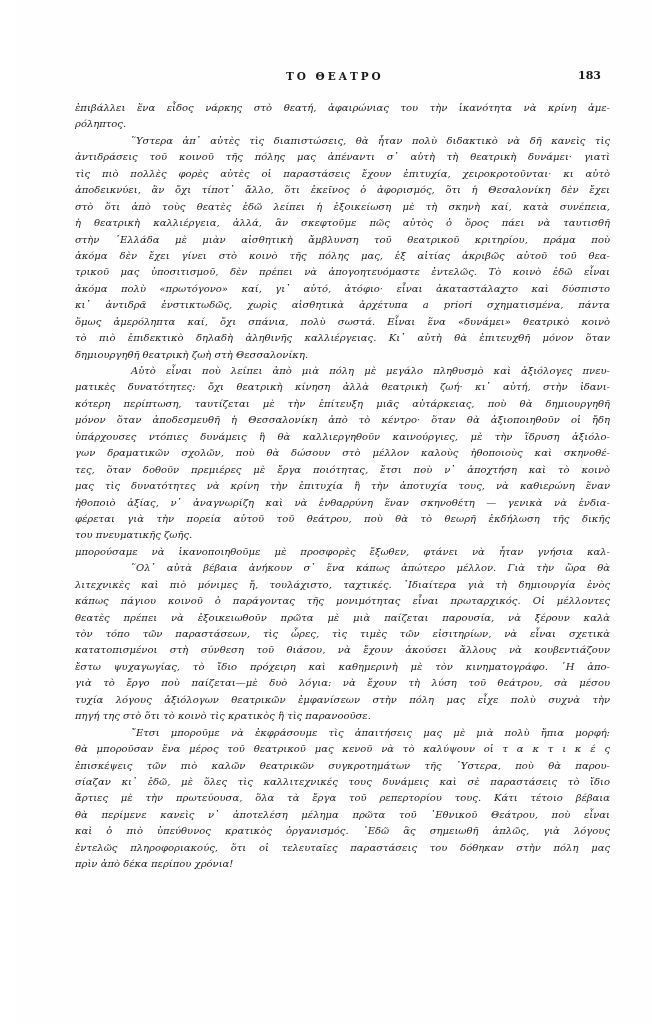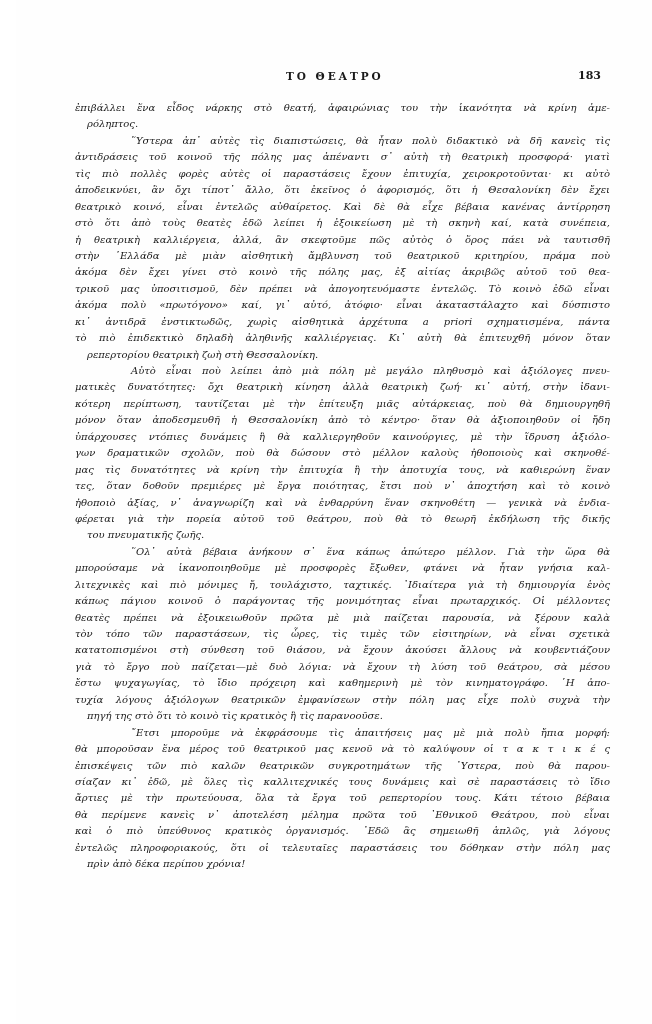--- a/index.html
+++ b/index.html
@@ -23,76 +23,76 @@
   }
   .body-text {
     position: absolute; left: 59px; top: 100px; width: 535px;
     font-size: 10px; line-height: 16.45px; font-style: italic;
   }
   .line {
     display: block; white-space: nowrap;
     text-align: justify; text-align-last: justify;
     height: 16.45px; overflow: visible;
   }
-  .line.last { text-align-last: left; margin-left: 12px; }
+  .line.last { text-align-last: left; }
   .line.indent { padding-left: 56px; }
 </style>
 </head>
 <body>
 
 <div class="page">
   <div class="running-head">
     <span class="running-title">ΤΟ ΘΕΑΤΡΟ</span>
     <span class="page-number">183</span>
   </div>
 
   <div class="body-text" id="body-text">
       <div class="paragraph">
         <span class="line">ἐπιβάλλει ἕνα εἶδος νάρκης στὸ θεατή, ἀφαιρώνιας του τὴν ἱκανότητα νὰ κρίνη ἀμε-</span>
         <span class="line last">ρόληπτος.</span>
       </div>
       <div class="paragraph">
         <span class="line indent">῞Υστερα ἀπ᾽ αὐτὲς τὶς διαπιστώσεις, θὰ ἦταν πολὺ διδακτικὸ νὰ δῆ κανεὶς τὶς</span>
-        <span class="line">ἀντιδράσεις τοῦ κοινοῦ τῆς πόλης μας ἀπέναντι σ᾽ αὐτὴ τὴ θεατρικὴ προσφορά· γιατὶ</span>
+        <span class="line">ἀντιδράσεις τοῦ κοινοῦ τῆς πόλης μας ἀπέναντι σ᾽ αὐτὴ τὴ θεατρικὴ δυνάμει· γιατὶ</span>
         <span class="line">τὶς πιὸ πολλὲς φορὲς αὐτὲς οἱ παραστάσεις ἔχουν ἐπιτυχία, χειροκροτοῦνται· κι αὐτὸ</span>
         <span class="line">ἀποδεικνύει, ἂν ὄχι τίποτ᾽ ἄλλο, ὅτι ἐκεῖνος ὁ ἀφορισμός, ὅτι ἡ Θεσαλονίκη δὲν ἔχει</span>
-        <span class="line">θεατρικὸ κοινό, εἶναι ἐντελῶς αὐθαίρετος. Καὶ δὲ θὰ εἶχε βέβαια κανένας ἀντίρρηση</span>
         <span class="line">στὸ ὅτι ἀπὸ τοὺς θεατὲς ἐδῶ λείπει ἡ ἐξοικείωση μὲ τὴ σκηνὴ καί, κατὰ συνέπεια,</span>
         <span class="line">ἡ θεατρικὴ καλλιέργεια, ἀλλά, ἂν σκεφτοῦμε πῶς αὐτὸς ὁ ὅρος πάει νὰ ταυτισθῆ</span>
         <span class="line">στὴν ῾Ελλάδα μὲ μιὰν αἰσθητικὴ ἄμβλυνση τοῦ θεατρικοῦ κριτηρίου, πράμα ποὺ</span>
         <span class="line">ἀκόμα δὲν ἔχει γίνει στὸ κοινὸ τῆς πόλης μας, ἐξ αἰτίας ἀκριβῶς αὐτοῦ τοῦ θεα-</span>
         <span class="line">τρικοῦ μας ὑποσιτισμοῦ, δὲν πρέπει νὰ ἀπογοητευόμαστε ἐντελῶς. Τὸ κοινὸ ἐδῶ εἶναι</span>
         <span class="line">ἀκόμα πολὺ «πρωτόγονο» καί, γι᾽ αὐτό, ἀτόφιο· εἶναι ἀκαταστάλαχτο καὶ δύσπιστο</span>
         <span class="line">κι᾽ ἀντιδρᾶ ἐνστικτωδῶς, χωρὶς αἰσθητικὰ ἀρχέτυπα a priori σχηματισμένα, πάντα</span>
+        <span class="line">ὅμως ἀμερόληπτα καί, ὄχι σπάνια, πολὺ σωστά. Εἶναι ἕνα «δυνάμει» θεατρικὸ κοινὸ</span>
         <span class="line">τὸ πιὸ ἐπιδεκτικὸ δηλαδὴ ἀληθινῆς καλλιέργειας. Κι᾽ αὐτὴ θὰ ἐπιτευχθῆ μόνον ὅταν</span>
-        <span class="line last">ρεπερτορίου θεατρικὴ ζωὴ στὴ Θεσσαλονίκη.</span>
+        <span class="line last">δημιουργηθῆ θεατρικὴ ζωὴ στὴ Θεσσαλονίκη.</span>
       </div>
       <div class="paragraph">
         <span class="line indent">Αὐτὸ εἶναι ποὺ λείπει ἀπὸ μιὰ πόλη μὲ μεγάλο πληθυσμὸ καὶ ἀξιόλογες πνευ-</span>
         <span class="line">ματικὲς δυνατότητες: ὄχι θεατρικὴ κίνηση ἀλλὰ θεατρικὴ ζωή· κι᾽ αὐτή, στὴν ἰδανι-</span>
         <span class="line">κότερη περίπτωση, ταυτίζεται μὲ τὴν ἐπίτευξη μιᾶς αὐτάρκειας, ποὺ θὰ δημιουργηθῆ</span>
         <span class="line">μόνον ὅταν ἀποδεσμευθῆ ἡ Θεσσαλονίκη ἀπὸ τὸ κέντρο· ὅταν θὰ ἀξιοποιηθοῦν οἱ ἤδη</span>
         <span class="line">ὑπάρχουσες ντόπιες δυνάμεις ἢ θὰ καλλιεργηθοῦν καινούργιες, μὲ τὴν ἵδρυση ἀξιόλο-</span>
         <span class="line">γων δραματικῶν σχολῶν, ποὺ θὰ δώσουν στὸ μέλλον καλοὺς ἠθοποιοὺς καὶ σκηνοθέ-</span>
+        <span class="line">τες, ὅταν δοθοῦν πρεμιέρες μὲ ἔργα ποιότητας, ἔτσι ποὺ ν᾽ ἀποχτήση καὶ τὸ κοινὸ</span>
         <span class="line">μας τὶς δυνατότητες νὰ κρίνη τὴν ἐπιτυχία ἢ τὴν ἀποτυχία τους, νὰ καθιερώνη ἕναν</span>
-        <span class="line">τες, ὅταν δοθοῦν πρεμιέρες μὲ ἔργα ποιότητας, ἔτσι ποὺ ν᾽ ἀποχτήση καὶ τὸ κοινὸ</span>
         <span class="line">ἠθοποιὸ ἀξίας, ν᾽ ἀναγνωρίζη καὶ νὰ ἐνθαρρύνη ἕναν σκηνοθέτη — γενικὰ νὰ ἐνδια-</span>
         <span class="line">φέρεται γιὰ τὴν πορεία αὐτοῦ τοῦ θεάτρου, ποὺ θὰ τὸ θεωρῆ ἐκδήλωση τῆς δικῆς</span>
         <span class="line last">του πνευματικῆς ζωῆς.</span>
       </div>
       <div class="paragraph">
+        <span class="line">μπορούσαμε νὰ ἱκανοποιηθοῦμε μὲ προσφορὲς ἔξωθεν, φτάνει νὰ ἦταν γνήσια καλ-</span>
         <span class="line indent">῞Ολ᾽ αὐτὰ βέβαια ἀνήκουν σ᾽ ἕνα κάπως ἀπώτερο μέλλον. Γιὰ τὴν ὥρα θὰ</span>
-        <span class="line">μπορούσαμε νὰ ἱκανοποιηθοῦμε μὲ προσφορὲς ἔξωθεν, φτάνει νὰ ἦταν γνήσια καλ-</span>
         <span class="line">λιτεχνικὲς καὶ πιὸ μόνιμες ἤ, τουλάχιστο, ταχτικές. ᾽Ιδιαίτερα γιὰ τὴ δημιουργία ἑνὸς</span>
         <span class="line">κάπως πάγιου κοινοῦ ὁ παράγοντας τῆς μονιμότητας εἶναι πρωταρχικός. Οἱ μέλλοντες</span>
         <span class="line">θεατὲς πρέπει νὰ ἐξοικειωθοῦν πρῶτα μὲ μιὰ παίζεται παρουσία, νὰ ξέρουν καλὰ</span>
         <span class="line">τὸν τόπο τῶν παραστάσεων, τὶς ὧρες, τὶς τιμὲς τῶν εἰσιτηρίων, νὰ εἶναι σχετικὰ</span>
         <span class="line">κατατοπισμένοι στὴ σύνθεση τοῦ θιάσου, νὰ ἔχουν ἀκούσει ἄλλους νὰ κουβεντιάζουν</span>
+        <span class="line">ἔστω ψυχαγωγίας, τὸ ἴδιο πρόχειρη καὶ καθημερινὴ μὲ τὸν κινηματογράφο. ῾Η ἀπο-</span>
         <span class="line">γιὰ τὸ ἔργο ποὺ παίζεται—μὲ δυὸ λόγια: νὰ ἔχουν τὴ λύση τοῦ θεάτρου, σὰ μέσου</span>
-        <span class="line">ἔστω ψυχαγωγίας, τὸ ἴδιο πρόχειρη καὶ καθημερινὴ μὲ τὸν κινηματογράφο. ῾Η ἀπο-</span>
         <span class="line">τυχία λόγους ἀξιόλογων θεατρικῶν ἐμφανίσεων στὴν πόλη μας εἶχε πολὺ συχνὰ τὴν</span>
         <span class="line last">πηγή της στὸ ὅτι τὸ κοινὸ τὶς κρατικὸς ἢ τὶς παρανοοῦσε.</span>
       </div>
       <div class="paragraph">
         <span class="line indent">῎Ετσι μποροῦμε νὰ ἐκφράσουμε τὶς ἀπαιτήσεις μας μὲ μιὰ πολὺ ἤπια μορφή:</span>
         <span class="line">θὰ μποροῦσαν ἕνα μέρος τοῦ θεατρικοῦ μας κενοῦ νὰ τὸ καλύψουν οἱ τ α κ τ ι κ έ ς</span>
         <span class="line">ἐπισκέψεις τῶν πιὸ καλῶν θεατρικῶν συγκροτημάτων τῆς ᾽Υστερα, ποὺ θὰ παρου-</span>
         <span class="line">σίαζαν κι᾽ ἐδῶ, μὲ ὅλες τὶς καλλιτεχνικές τους δυνάμεις καὶ σὲ παραστάσεις τὸ ἴδιο</span>
         <span class="line">ἄρτιες μὲ τὴν πρωτεύουσα, ὅλα τὰ ἔργα τοῦ ρεπερτορίου τους. Κάτι τέτοιο βέβαια</span>
         <span class="line">θὰ περίμενε κανεὶς ν᾽ ἀποτελέση μέλημα πρῶτα τοῦ ᾽Εθνικοῦ Θεάτρου, ποὺ εἶναι</span>

